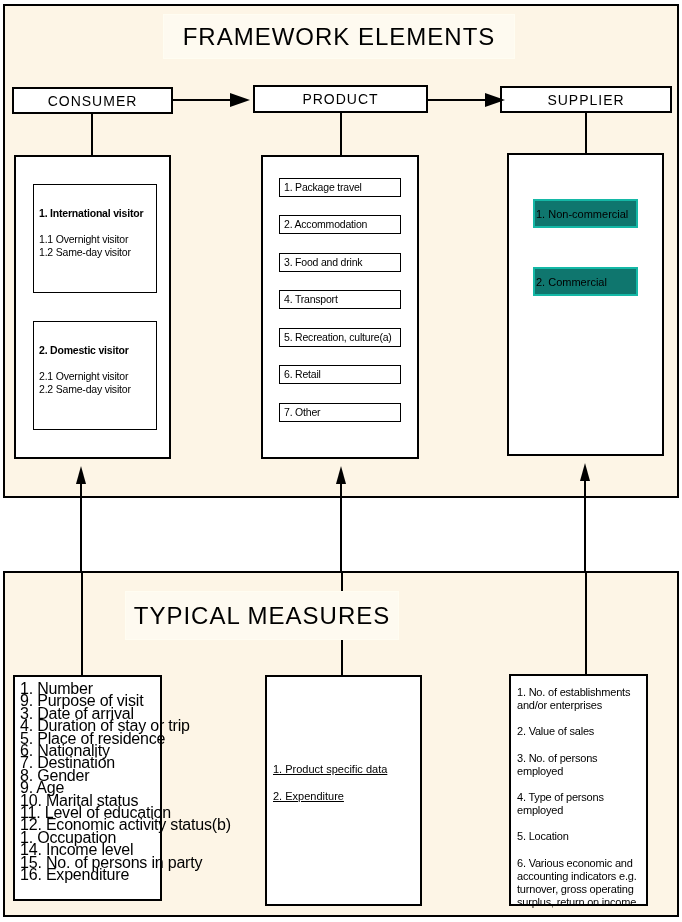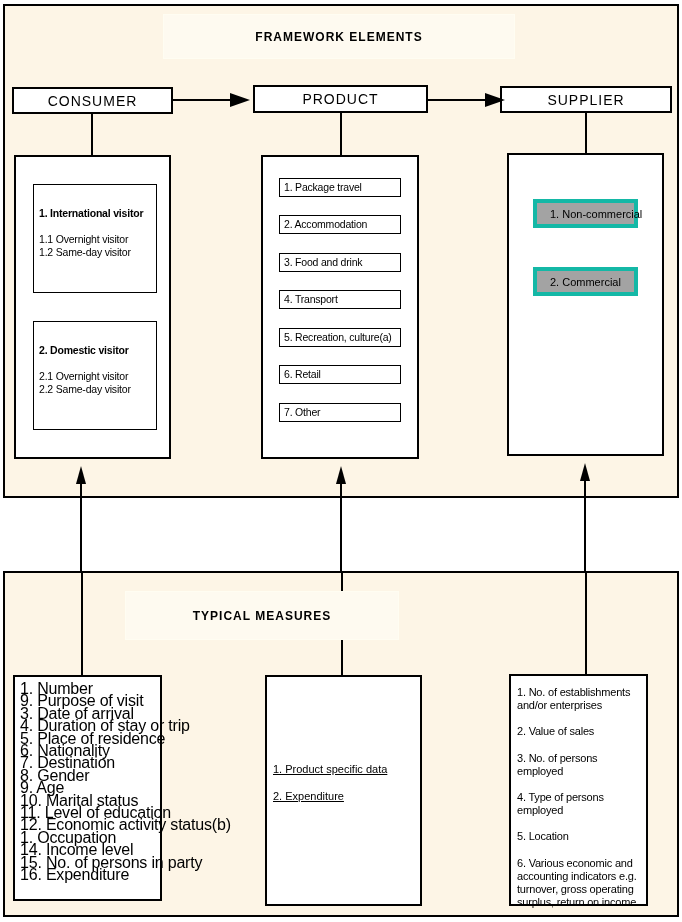--- a/index.html
+++ b/index.html
@@ -6,21 +6,21 @@
   html,body { background:#ffffff; }
   body { font-family:"Liberation Sans", sans-serif; color:#000; }
   .page { position:relative; width:682px; height:922px; background:#ffffff; overflow:hidden; }
 
   .panel { position:absolute; background:#FDF5E6; border:2px solid #000; }
   .panel-framework { left:3px; top:4px; width:676px; height:494px; }
   .panel-measures  { left:3px; top:571px; width:676px; height:346px; }
 
   .title-box { position:absolute; background:#FEFAF0; border:1px solid #FFFDF2;
                display:flex; align-items:center; justify-content:center; }
-  .title-text { font-weight:bold; font-size:12px; letter-spacing:1px; white-space:nowrap; }
+  .title-text { font-weight:normal; font-size:24px; letter-spacing:1px; white-space:nowrap; }
   .title-framework { left:158px; top:8px;  width:352px; height:45px; }
   .title-measures  { left:120px; top:18px; width:274px; height:49px; }
 
   .hdr { position:absolute; background:#fff; border:2px solid #000; height:27px;
          display:flex; align-items:center; justify-content:center;
          font-size:14px; letter-spacing:1px; white-space:nowrap; }
   .hdr-consumer { left:7px;   top:81px; width:161px; }
   .hdr-product  { left:248px; top:79px; width:175px; height:28px; }
   .hdr-supplier { left:495px; top:80px; width:172px; }
 
@@ -47,22 +47,22 @@
   .group-box .sub { white-space:nowrap; letter-spacing:-0.2px; }
   .group-1 { top:178px; }
   .group-2 { top:315px; }
 
   .prod-item { position:absolute; left:274px; width:122px; height:19px;
                background:#fff; border:1px solid #000; font-size:10.5px;
                letter-spacing:-0.2px; line-height:16px; padding-left:4px;
                white-space:nowrap; overflow:visible; }
 
   .sup-item { position:absolute; left:528px; width:105px; height:29px;
-              background:#a3a3a3; border:4px solid #14b8a6; font-size:11px;
-              display:flex; align-items:center; padding-left:13px; white-space:nowrap; }
+              background:#0f766e; border:2px solid #14b8a6; font-size:11px;
+              display:flex; align-items:center; padding-left:1px; white-space:nowrap; }
 
   .listbox { position:absolute; background:#fff; border:2px solid #000; }
   .list-consumer { left:8px;   top:102px; width:149px; height:226px;
                    padding:6px 2px 0 5px; font-size:16px; line-height:12.4px; }
   .list-consumer div { white-space:nowrap; letter-spacing:-0.2px; }
   .list-product  { left:260px; top:102px; width:157px; height:231px;
                    padding:86px 4px 0 6px; font-size:11px; line-height:13px; }
   .list-product p { margin:0 0 14px 0;text-decoration:underline; }
   .list-supplier { left:504px; top:101px; width:139px; height:232px;
                    padding:10px 4px 0 6px; font-size:11px; line-height:13.2px; }

